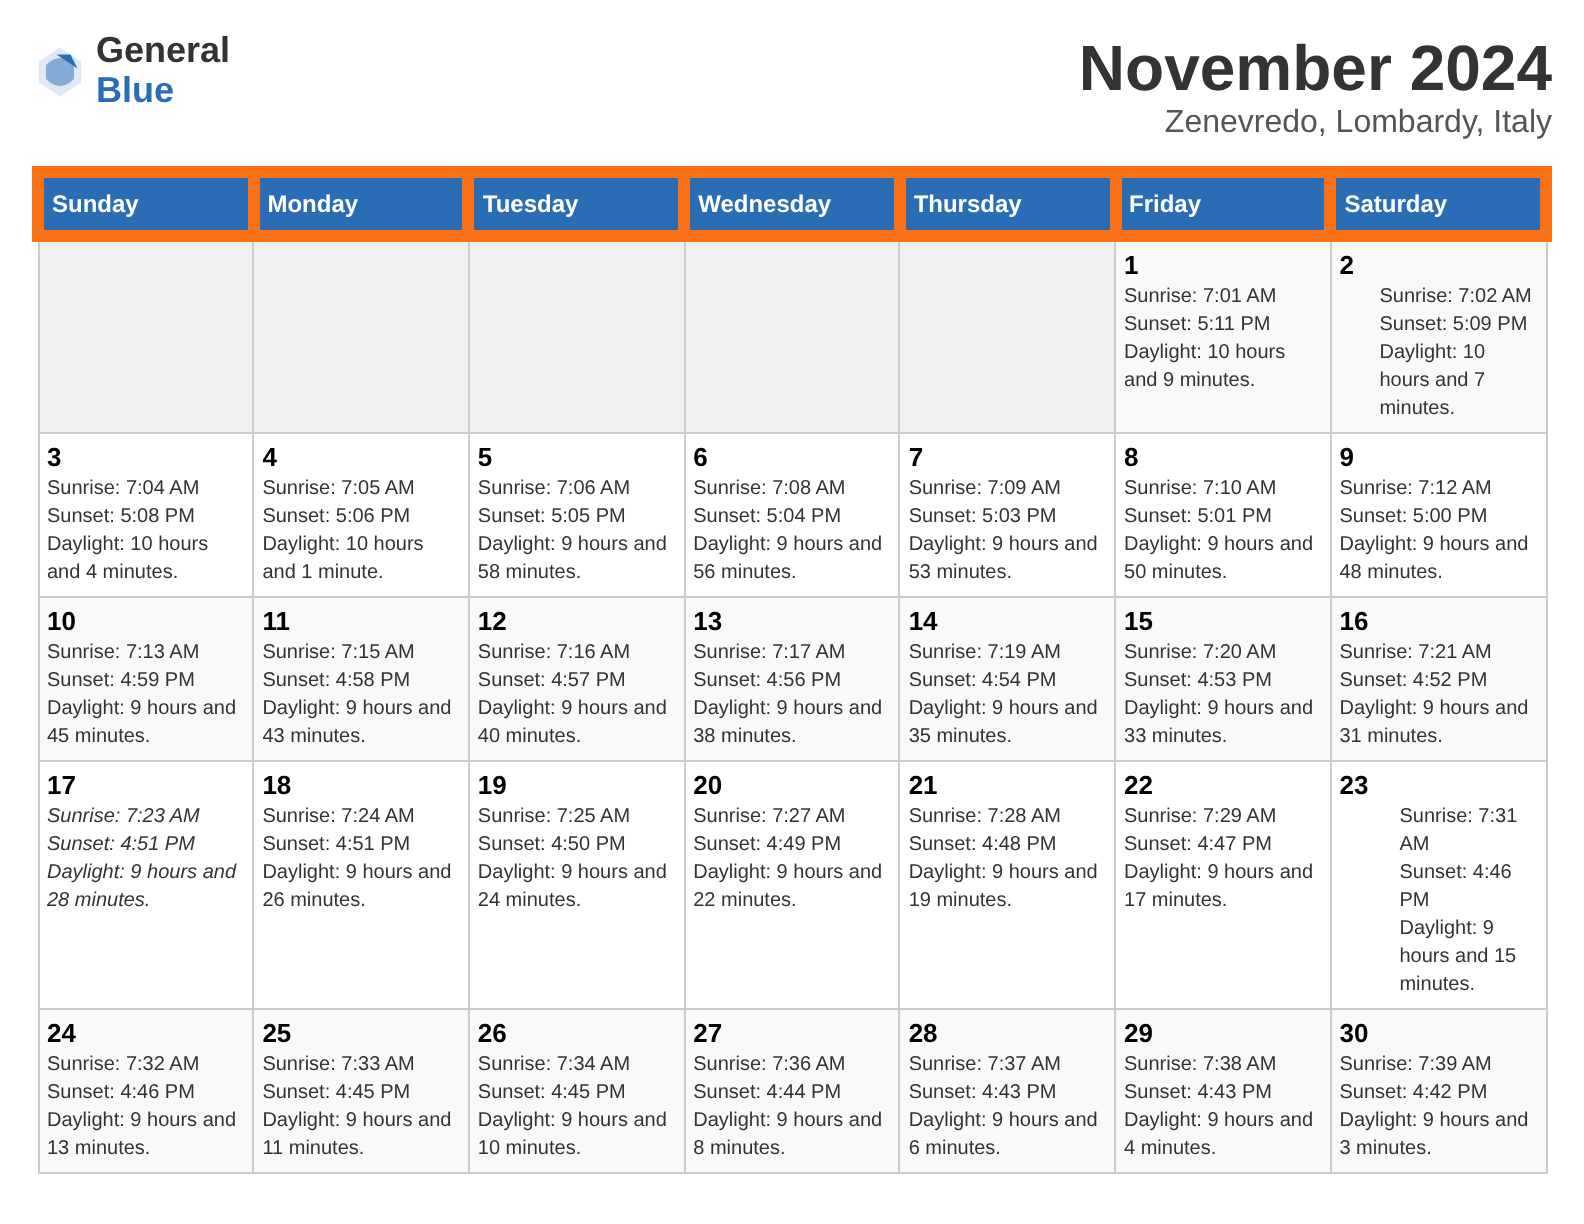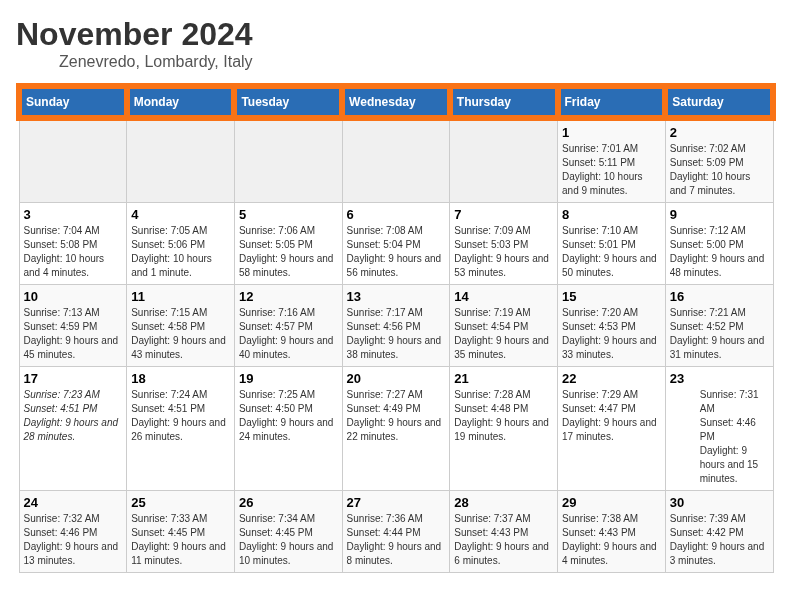--- a/index.html
+++ b/index.html
@@ -83,20 +83,31 @@
       line-height: 1.4;
     }
     .empty-cell {
       background: #f0f0f0 !important;
     }
   </style>
 </head>
 <body>
 
 <div class="header-area">
+  <div class="logo">
+    <svg class="logo-icon" viewBox="0 0 32 32">
+      <polygon points="16,2 28,10 28,22 16,30 4,22 4,10" fill="#2a6db5" opacity="0.15"></polygon>
+      <path d="M8 12 Q16 4 24 12 L24 20 Q16 28 8 20 Z" fill="#2a6db5" opacity="0.5"></path>
+      <path d="M14 6 L22 6 L26 14 L14 6Z" fill="#2a6db5"></path>
+    </svg>
+    <div class="logo-text">
+      <span class="general">General</span><br>
+      <span class="blue">Blue</span>
+    </div>
+  </div>
   <div class="title-area">
     <div class="month-title">November 2024</div>
     <div class="location">Zenevredo, Lombardy, Italy</div>
   </div>
 </div>
 
 <table>
   <thead>
     <tr id="days-header">
     <th>Sunday</th>
@@ -116,21 +127,21 @@
         <td class="empty-cell"></td>
         <td class="empty-cell"></td>
         <td>
           <span class="day-num">1</span>
           <div class="day-info" style="white-space: pre-line;">Sunrise: 7:01 AM
 Sunset: 5:11 PM
 Daylight: 10 hours and 9 minutes.</div>
         </td>
         <td>
           <span class="day-num">2</span>
-          <div class="day-info" style="white-space: pre-line;">Sunrise: 7:02 AM
+          <div class="day-info" style="white-space: pre-line; margin-left: 20px;">Sunrise: 7:02 AM
 Sunset: 5:09 PM
 Daylight: 10 hours and 7 minutes.</div>
         </td>
       </tr>
       <tr>
         <td>
           <span class="day-num">3</span>
           <div class="day-info" style="white-space: pre-line;">Sunrise: 7:04 AM
 Sunset: 5:08 PM
 Daylight: 10 hours and 4 minutes.</div>

